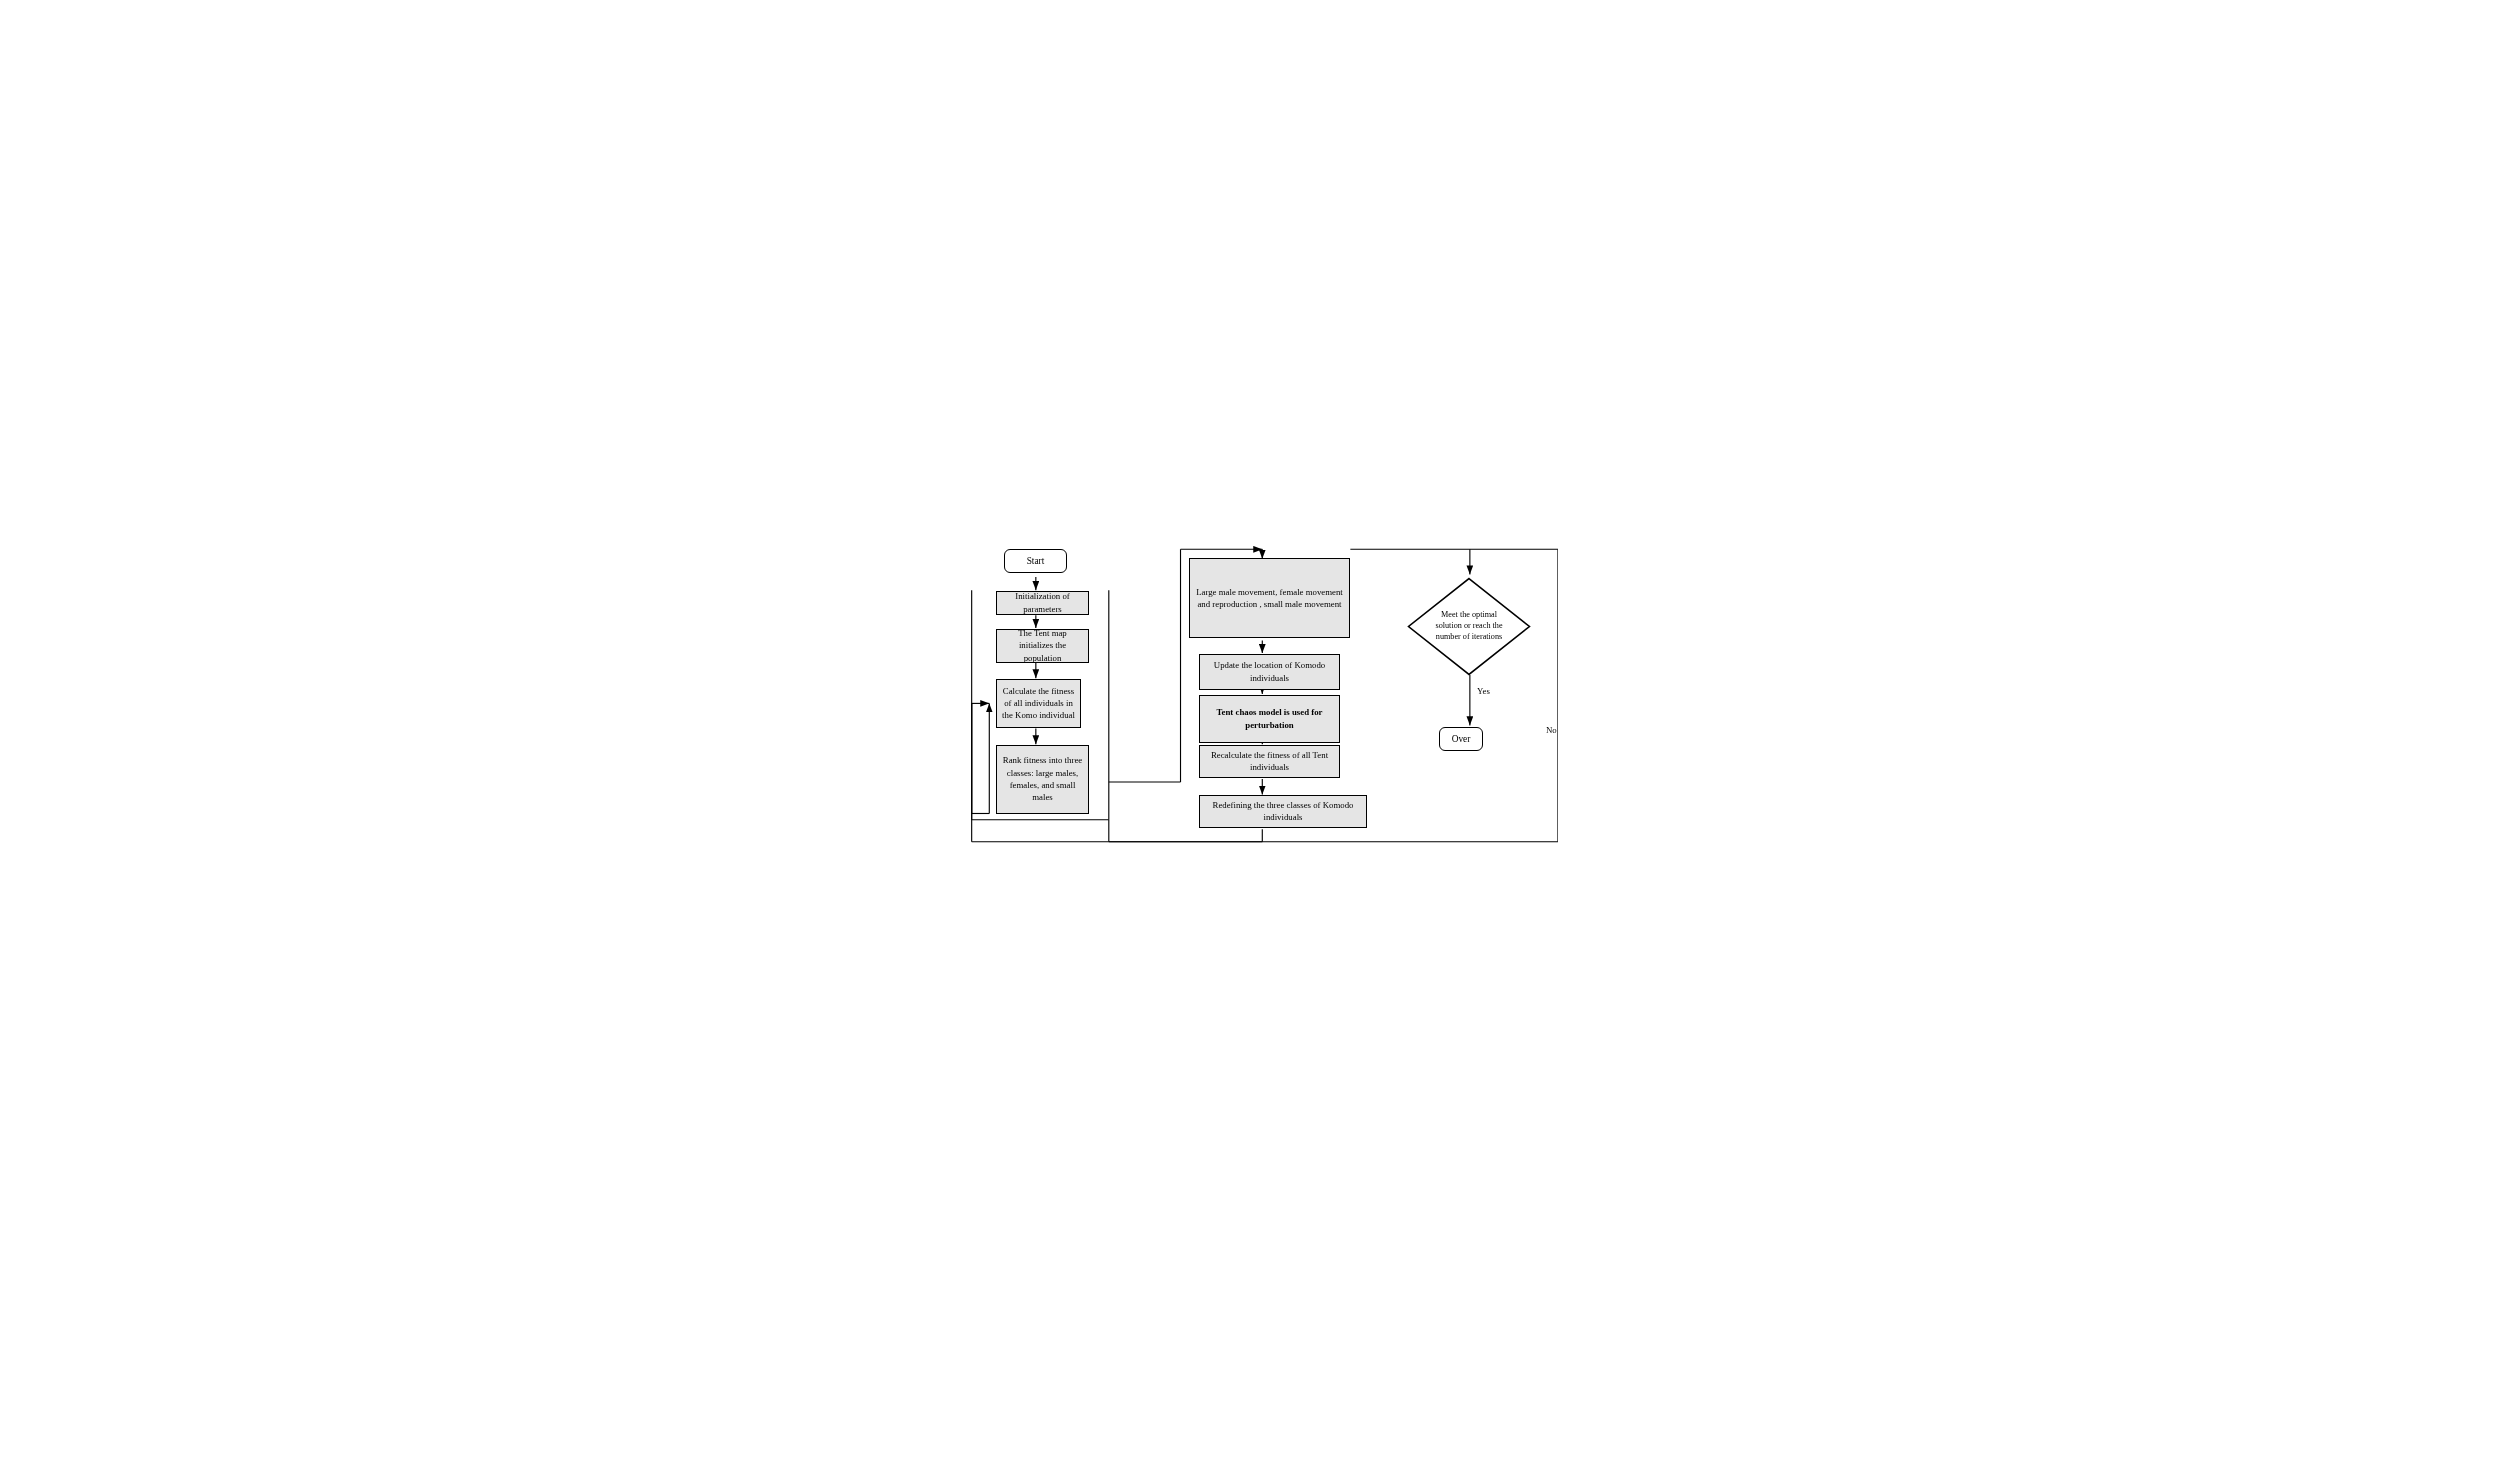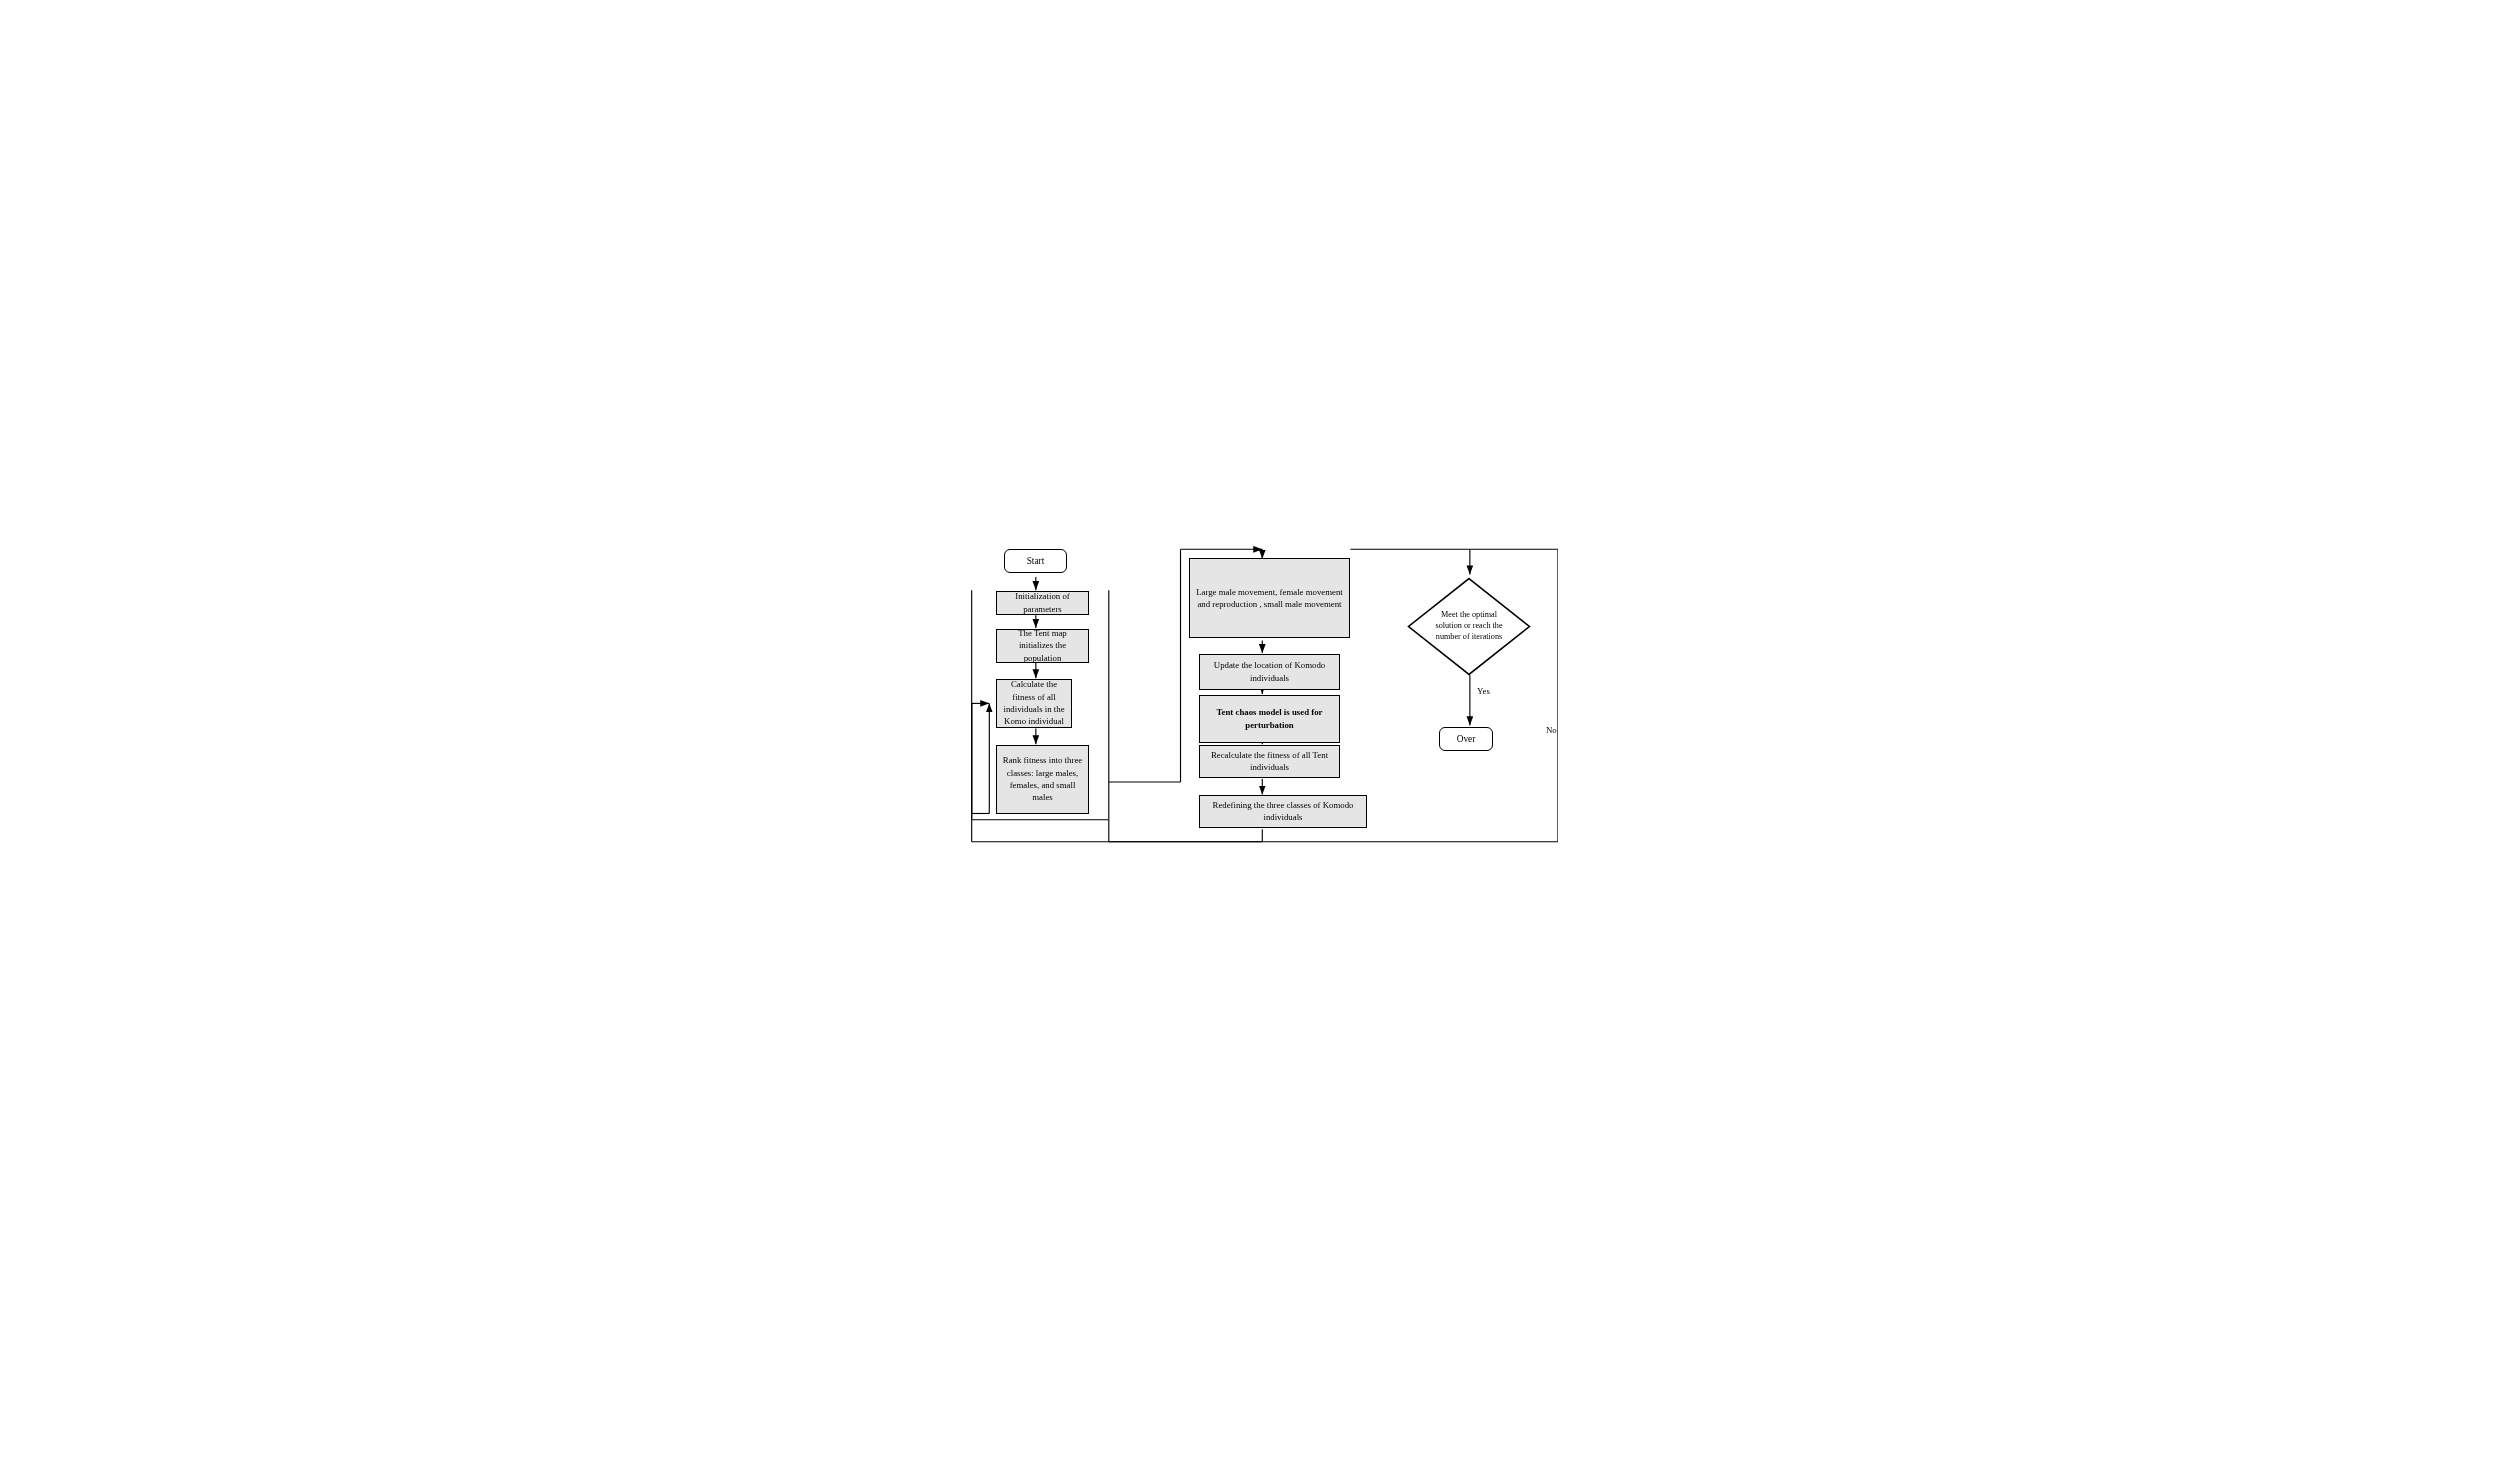--- a/index.html
+++ b/index.html
@@ -167,21 +167,21 @@
   </div>
 
   <div class="box" style="left:35px; top:48px; width:93px; height:24px;">
     <span>Initialization of parameters</span>
   </div>
 
   <div class="box" style="left:35px; top:86px; width:93px; height:34px;">
     <span>The Tent map initializes the population</span>
   </div>
 
-  <div class="box" style="left:35px; top:136px; width:76px; height:49px;">
+  <div class="box" style="left:35px; top:136px; width:85px; height:49px;">
     <span>Calculate the fitness of all individuals in the Komo individual</span>
   </div>
 
   <div class="box" style="left:35px; top:202px; width:93px; height:69px;align-items:center;">
     <span>Rank fitness into three classes: large males, females, and small males</span>
   </div>
 
   <div class="box" style="left:228px; top:15.7px; width:161px; height:80px;">
     <span>Large male movement, female movement and reproduction , small male movement</span>
   </div>
@@ -204,21 +204,21 @@
 
   <div class="diamond" style="left:452px; top:33px;">
     <svg viewBox="0 0 200 160" xmlns="http://www.w3.org/2000/svg">
       <polygon points="100,4 196,80 100,156 4,80" fill="white" stroke="black" stroke-width="2.5"></polygon>
     </svg>
     <div class="diamond-text">
       <span>Meet the optimal solution or reach the number of iterations</span>
     </div>
   </div>
 
-  <div class="pill" style="left:485px; top:184px; width:54px; height:24px;">
+  <div class="pill" style="left:485px; top:184px; width:44px; height:24px;">
     <span>Over</span>
   </div>
 
   <div class="label-yes" style="left:523px; top:143px;">
     <span>Yes</span>
   </div>
 
   <div class="label-no" style="left:592px; top:182px;">
     <span>No</span>
   </div>

